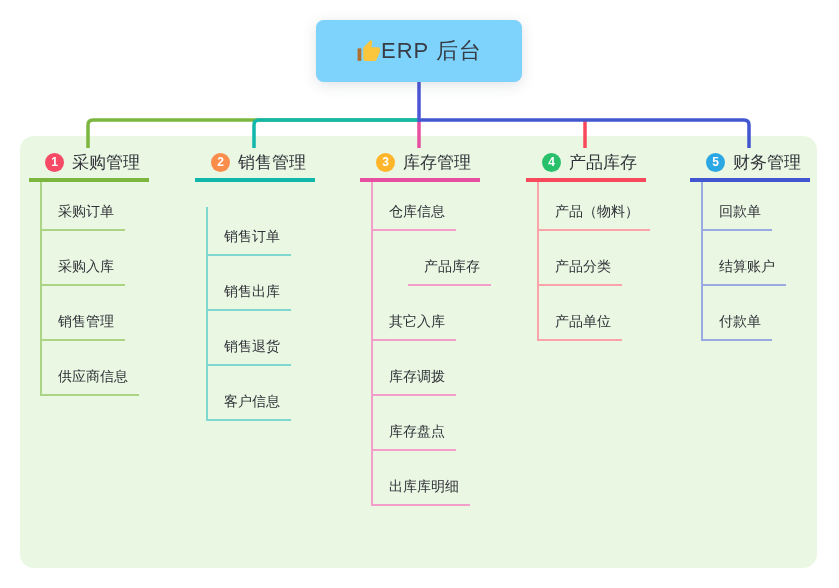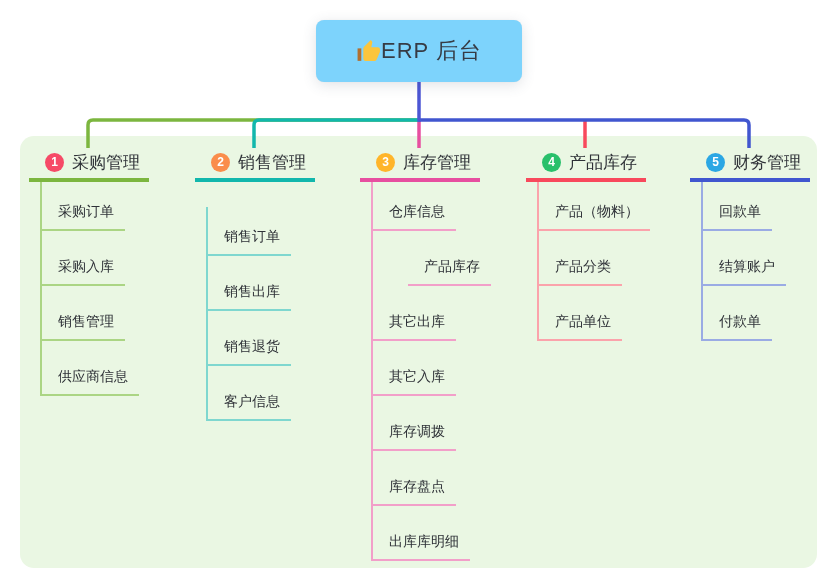--- a/index.html
+++ b/index.html
@@ -138,23 +138,20 @@
       <span class="branch-label">库存管理</span>
     </div>
     <div class="children" style="border-left-color: rgb(242, 159, 201);">
           <div class="child-row">
     <span class="child-node" style="border-bottom-color: rgb(242, 159, 201);">仓库信息</span>
   </div>
           <div class="child-row">
     <span class="child-node" style="border-bottom-color: rgb(242, 159, 201); margin-left: 35px;">产品库存</span>
   </div>
           <div class="child-row">
-    <span class="child-node" style="border-bottom-color: rgb(242, 159, 201);">其它出库</span>
-  </div>
-          <div class="child-row">
     <span class="child-node" style="border-bottom-color: rgb(242, 159, 201);">其它入库</span>
   </div>
           <div class="child-row">
     <span class="child-node" style="border-bottom-color: rgb(242, 159, 201);">库存调拨</span>
   </div>
           <div class="child-row">
     <span class="child-node" style="border-bottom-color: rgb(242, 159, 201);">库存盘点</span>
   </div>
           <div class="child-row">
     <span class="child-node" style="border-bottom-color: rgb(242, 159, 201); text-align: right;">出库库明细</span>

